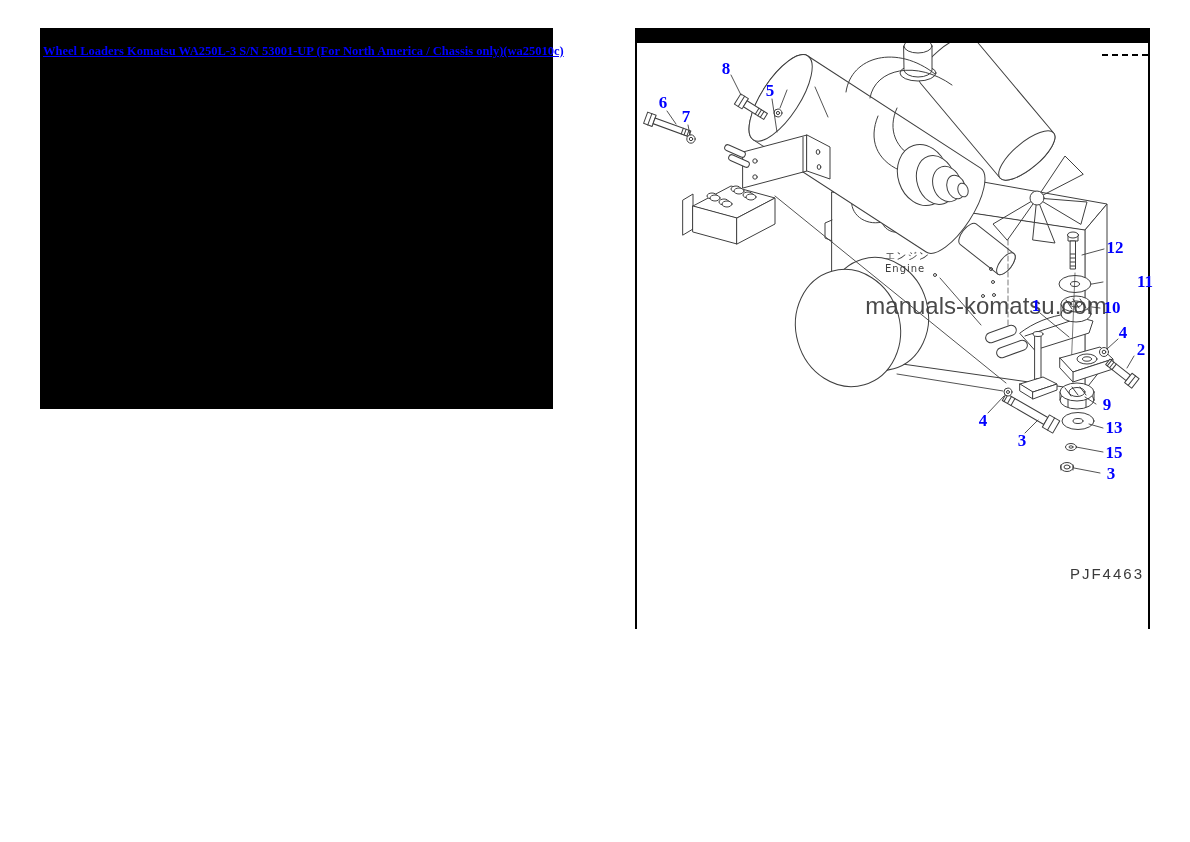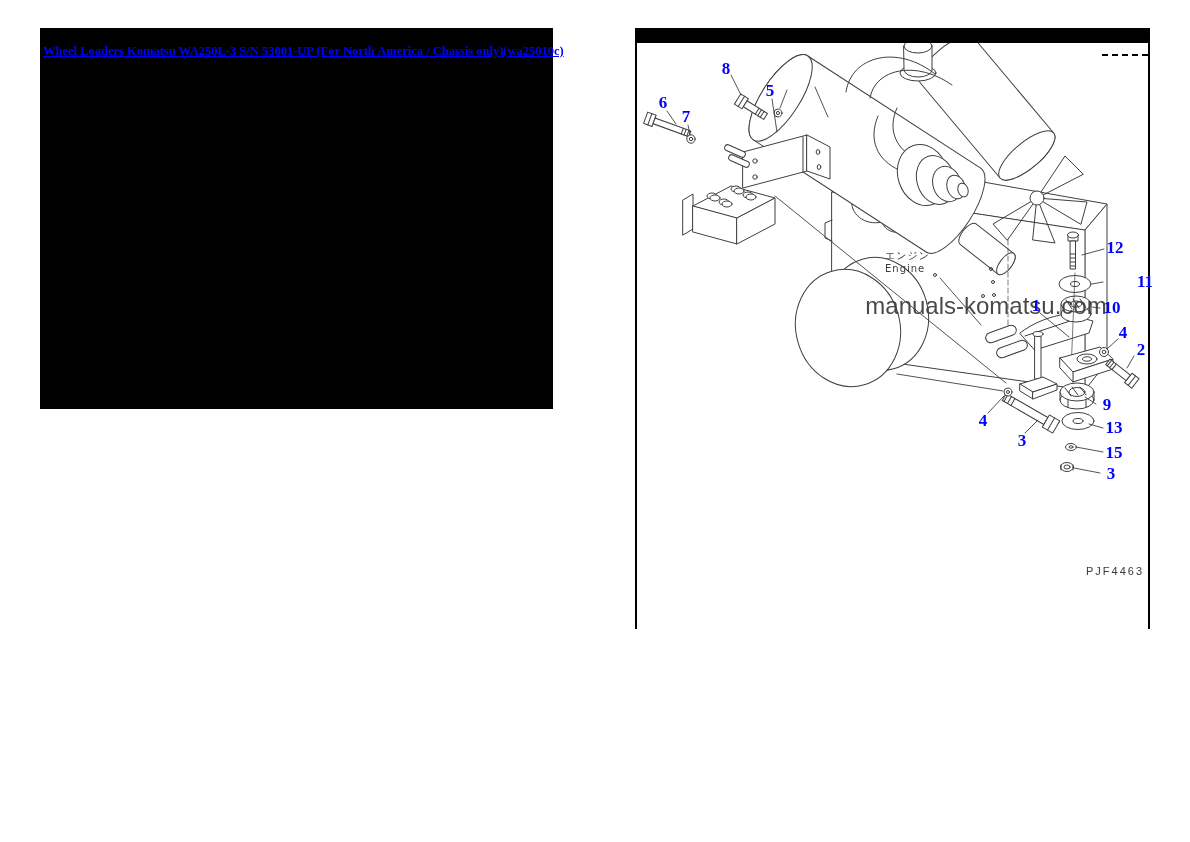--- a/index.html
+++ b/index.html
@@ -27,21 +27,21 @@
   .watermark {
     position:absolute; left:351px; top:278px; transform:translate(-50%,-50%);
     font-size:24px; color:#3a3a3a; opacity:.92; white-space:nowrap; z-index:2;
   }
   .engine-label {
     position:absolute; left:250px; top:221px; width:66px; 
     font-size:10px; line-height:13px; color:#3c3c3c; letter-spacing:1px;
     font-family:"DejaVu Sans", sans-serif; z-index:2;
   }
   .figure-code {
-    position:absolute; right:6px; top:537px; font-size:11px; letter-spacing:2px;
+    position:absolute; right:6px; top:537px; font-size:15px; letter-spacing:2px;
     color:#3a3a3a; z-index:2;
   }
   .callout {
     position:absolute; transform:translate(-50%,-50%);
     font-family:"Liberation Serif", serif; font-weight:bold; font-size:17px;
     color:var(--callout-color,#0000ff); z-index:3; line-height:1;
   }
 </style>
 </head>
 <body>

